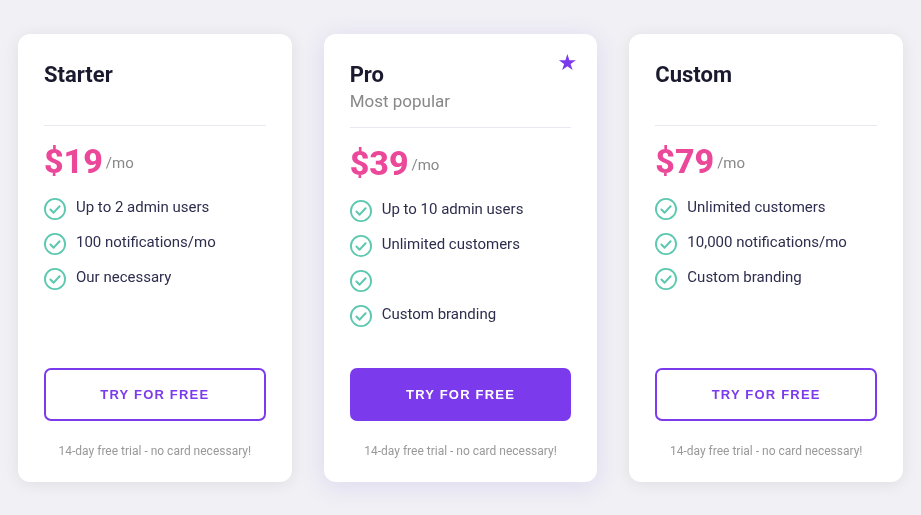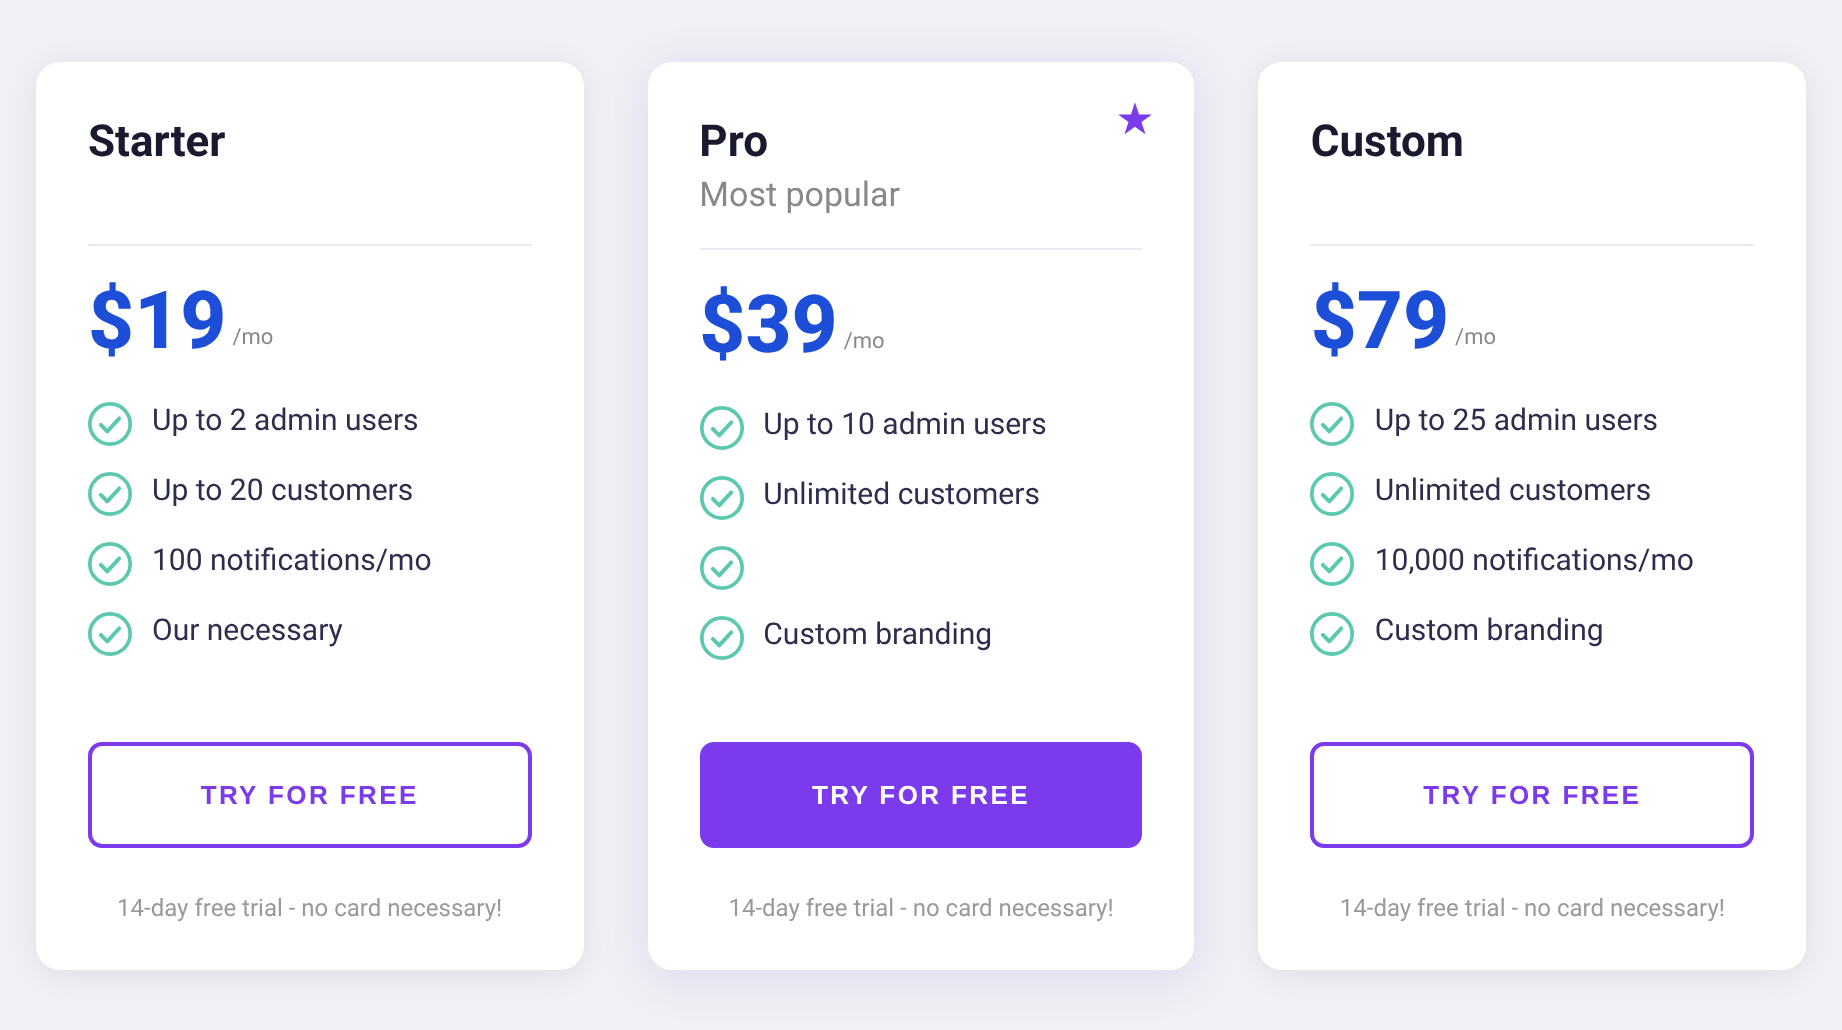--- a/index.html
+++ b/index.html
@@ -58,27 +58,27 @@
       border: none;
       border-top: 1.5px solid #e8e8f0;
       margin: 16px 0 18px 0;
     }
     .price-row {
       display: flex;
       align-items: flex-end;
       margin-bottom: 20px;
     }
     .price-amount {
-      font-size: 40px;
+      font-size: 34px;
       font-weight: 800;
-      color: #1d4ed8;
+      color: #ec4899;
       line-height: 1;
     }
     .price-period {
-      font-size: 11px;
+      font-size: 15px;
       color: #888;
       margin-bottom: 6px;
       margin-left: 3px;
     }
     .features-list {
       list-style: none;
       margin-bottom: 28px;
       flex: 1;
     }
     .features-list li {
@@ -142,29 +142,20 @@
     <li>
       <span class="check-icon">
         <svg viewBox="0 0 24 24" fill="none">
           <circle cx="12" cy="12" r="11" stroke="#5bc8af" stroke-width="2" fill="none"></circle>
           <path d="M7 12.5l3.5 3.5 6.5-7" stroke="#5bc8af" stroke-width="2.2" stroke-linecap="round" stroke-linejoin="round"></path>
         </svg>
       </span>
       <span>Up to 2 admin users</span>
     </li>
 
-    <li>
-      <span class="check-icon">
-        <svg viewBox="0 0 24 24" fill="none">
-          <circle cx="12" cy="12" r="11" stroke="#5bc8af" stroke-width="2" fill="none"></circle>
-          <path d="M7 12.5l3.5 3.5 6.5-7" stroke="#5bc8af" stroke-width="2.2" stroke-linecap="round" stroke-linejoin="round"></path>
-        </svg>
-      </span>
-      <span>Up to 20 customers</span>
-    </li>
 
     <li>
       <span class="check-icon">
         <svg viewBox="0 0 24 24" fill="none">
           <circle cx="12" cy="12" r="11" stroke="#5bc8af" stroke-width="2" fill="none"></circle>
           <path d="M7 12.5l3.5 3.5 6.5-7" stroke="#5bc8af" stroke-width="2.2" stroke-linecap="round" stroke-linejoin="round"></path>
         </svg>
       </span>
       <span>100 notifications/mo</span>
     </li>
@@ -241,29 +232,20 @@
 
     <div class="card-title">Custom</div>
     <div class="card-subtitle"></div>
     <hr class="divider">
     <div class="price-row">
       <span class="price-amount">$79</span>
       <span class="price-period">/mo</span>
     </div>
     <ul class="features-list">
 
-    <li>
-      <span class="check-icon">
-        <svg viewBox="0 0 24 24" fill="none">
-          <circle cx="12" cy="12" r="11" stroke="#5bc8af" stroke-width="2" fill="none"></circle>
-          <path d="M7 12.5l3.5 3.5 6.5-7" stroke="#5bc8af" stroke-width="2.2" stroke-linecap="round" stroke-linejoin="round"></path>
-        </svg>
-      </span>
-      <span>Up to 25 admin users</span>
-    </li>
 
     <li>
       <span class="check-icon">
         <svg viewBox="0 0 24 24" fill="none">
           <circle cx="12" cy="12" r="11" stroke="#5bc8af" stroke-width="2" fill="none"></circle>
           <path d="M7 12.5l3.5 3.5 6.5-7" stroke="#5bc8af" stroke-width="2.2" stroke-linecap="round" stroke-linejoin="round"></path>
         </svg>
       </span>
       <span>Unlimited customers</span>
     </li>

